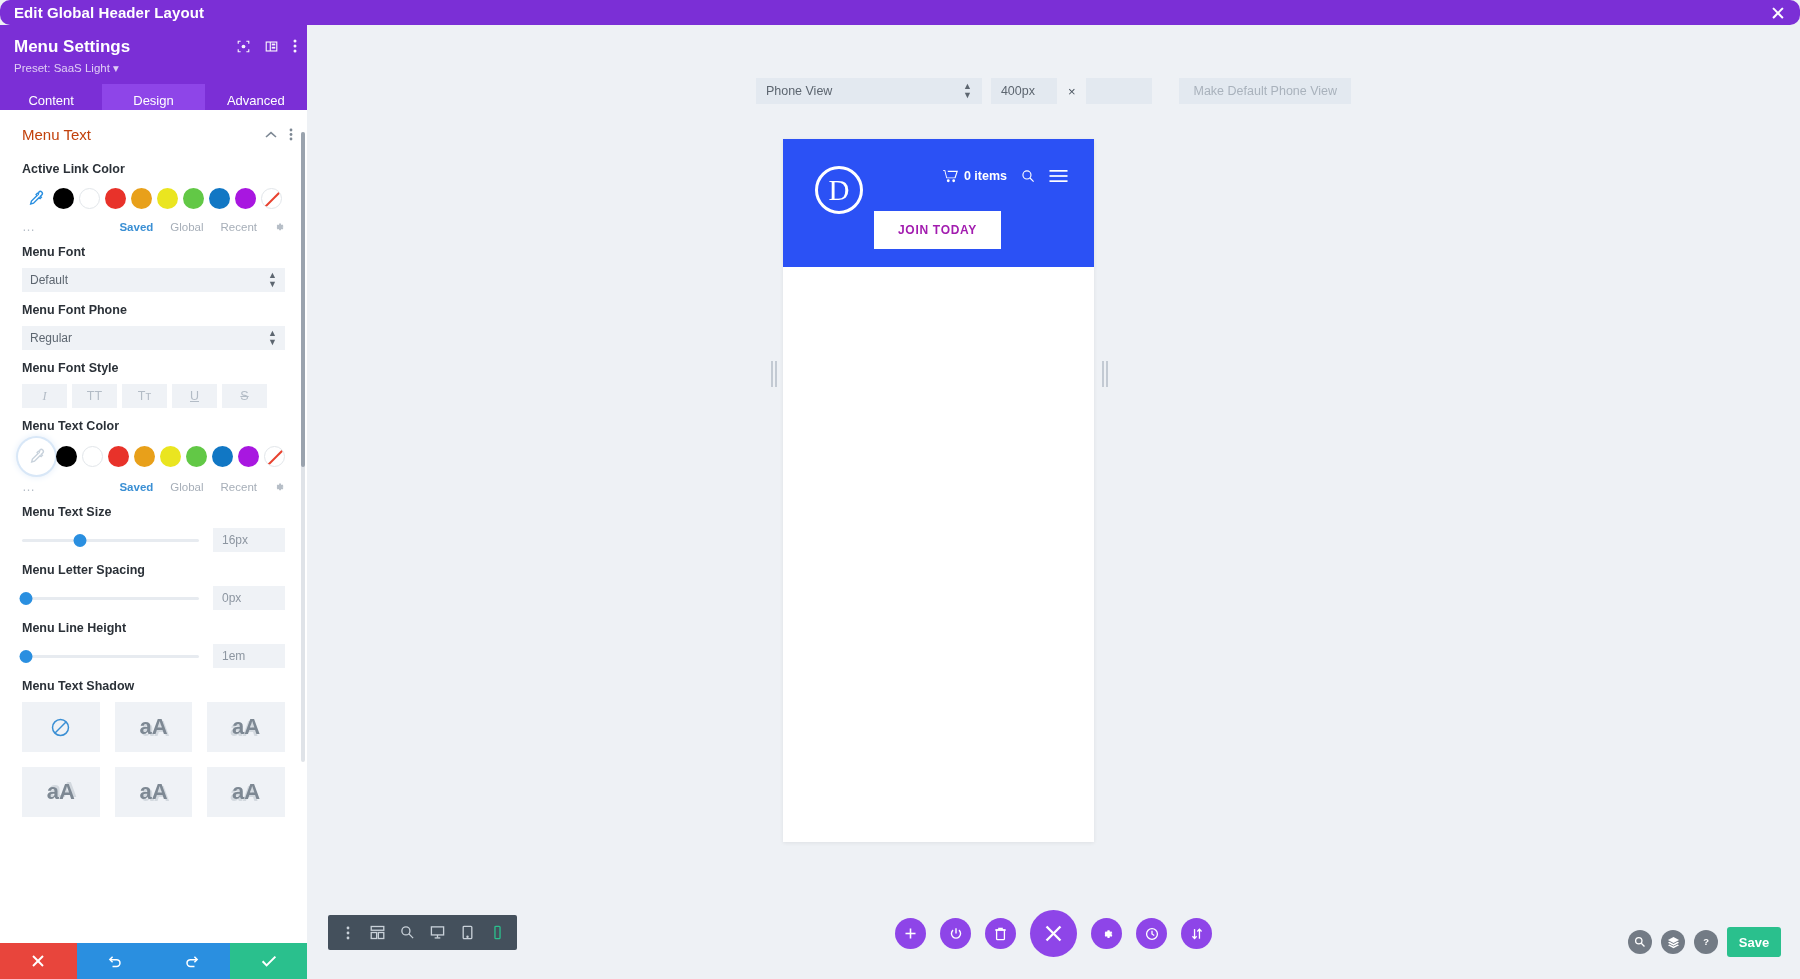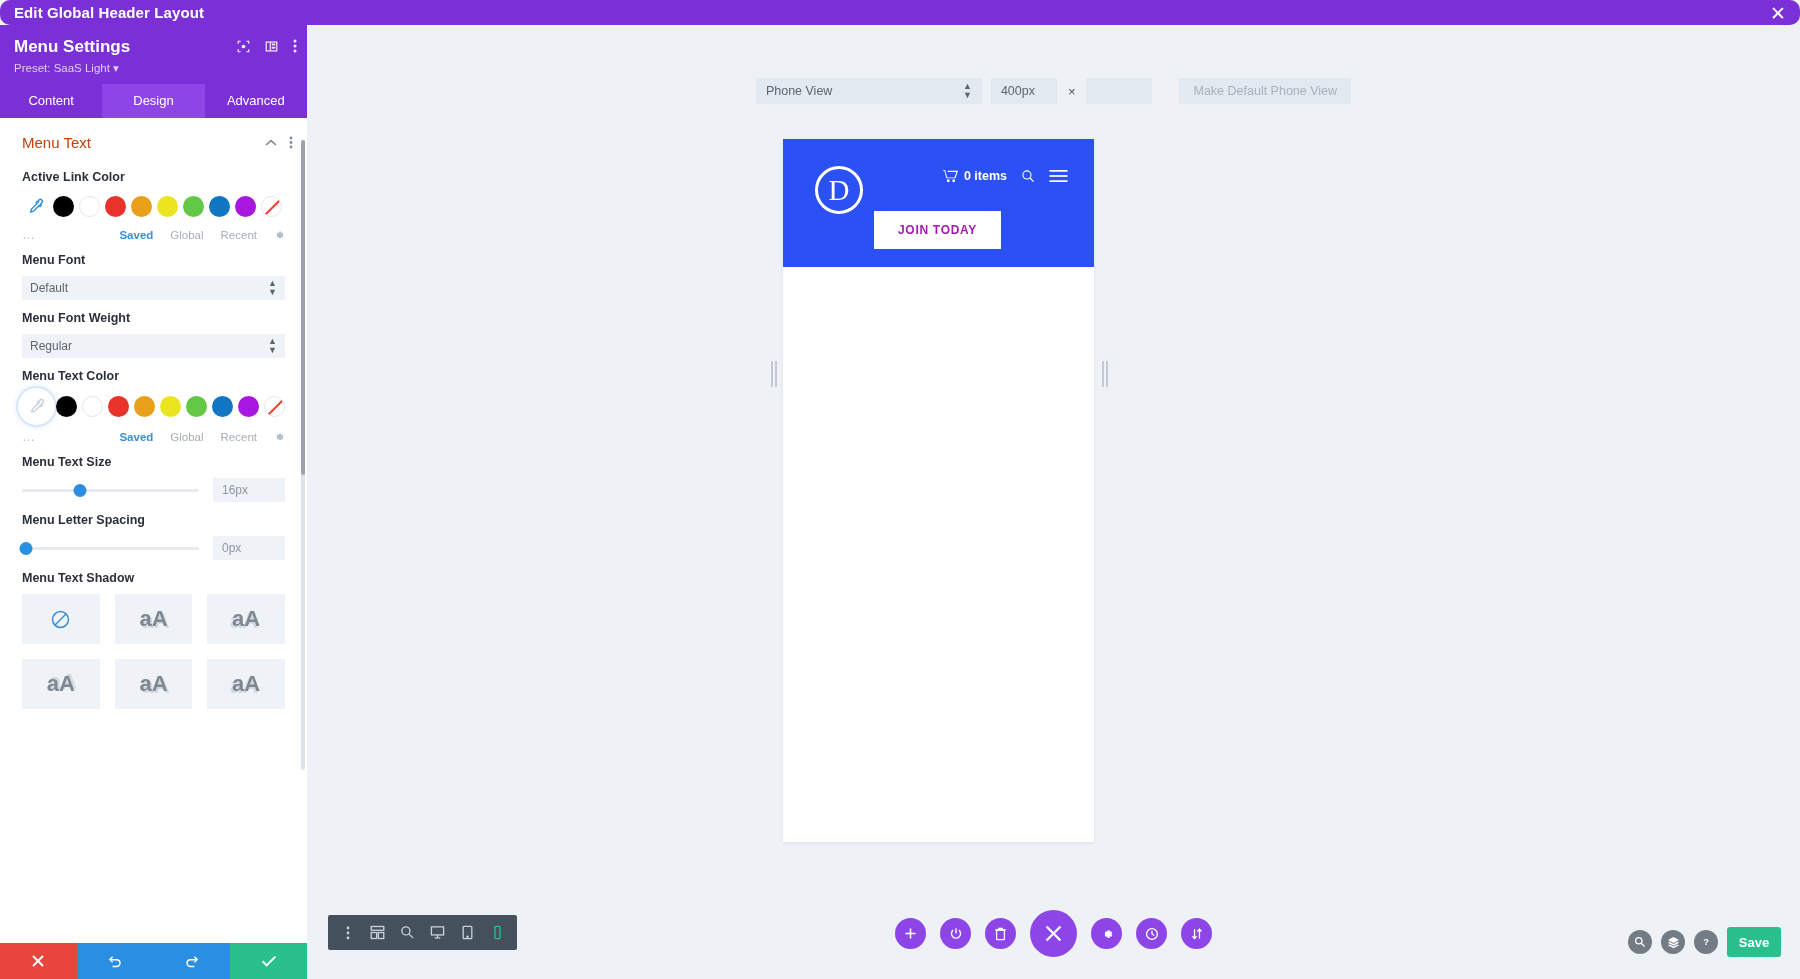--- a/index.html
+++ b/index.html
@@ -38,21 +38,21 @@
     color: #e0cdf5; font-size: 11.5px; margin-top: 4px; cursor: pointer;
   }
   .panel-head-icons {
     position: absolute; right: 10px; top: 14px; display: flex; gap: 15px;
     align-items: center;
   }
   .hicon { color: #fff; opacity: .95; cursor: pointer; display: block; }
 
   .tabs { display: flex; background: #7b2fd6; }
   .tab {
-    flex: 1; text-align: center; padding: 9px 0 10px; color: #fff;
+    flex: 1; text-align: center; padding: 9px 0 2px; color: #fff;
     font-size: 13px; cursor: pointer;
   }
   .tab.active { background: #8e45e8; font-weight: normal; }
 
   .panel-body {
     flex: 1; overflow: hidden; position: relative; background: #fff;
     padding: 0 0 0 0;
   }
   .scroll-track {
     position: absolute; right: 2px; top: 22px; width: 4px; height: 630px;
@@ -381,27 +381,37 @@
 
     <div class="field">
       <div class="field-label">Menu Font</div>
       <div class="select">
         <span>Default</span>
         <span class="caret">▲<br>▼</span>
       </div>
     </div>
 
     <div class="field">
-      <div class="field-label">Menu Font Weight</div>
+      <div class="field-label">Menu Font Phone</div>
       <div class="select">
         <span>Regular</span>
         <span class="caret">▲<br>▼</span>
       </div>
     </div>
 
+    <div class="field">
+      <div class="field-label">Menu Font Style</div>
+      <div class="fstyles">
+        <span class="fstyle" style="font-style:italic;font-family:'Liberation Serif',serif">I</span>
+        <span class="fstyle">TT</span>
+        <span class="fstyle">Tт</span>
+        <span class="fstyle" style="text-decoration:underline">U</span>
+        <span class="fstyle" style="text-decoration:line-through">S</span>
+      </div>
+    </div>
 
     <div class="field">
       <div class="field-label">Menu Text Color</div>
       <div class="swatches">
         <span class="eyedrop selected">
           <svg width="17" height="17" viewBox="0 0 18 18" fill="none" stroke="#c8d2dc" stroke-width="1.5">
             <path d="M12.6 2.2a2.1 2.1 0 0 1 3 3l-1.4 1.4 1 1-1.3 1.3-1-1-6 6-3 .8.8-3 6-6-1-1 1.3-1.3 1 1z"></path>
           </svg>
         </span>
         <span class="sw" style="background:#000000"></span>
@@ -445,20 +455,30 @@
       <div class="field-label">Menu Letter Spacing</div>
       <div class="slider-row">
         <span class="slider">
           <span class="rail"></span>
           <span class="knob" style="left:2%"></span>
         </span>
         <span class="num-box">0px</span>
       </div>
     </div>
 
+    <div class="field">
+      <div class="field-label">Menu Line Height</div>
+      <div class="slider-row">
+        <span class="slider">
+          <span class="rail"></span>
+          <span class="knob" style="left:2%"></span>
+        </span>
+        <span class="num-box">1em</span>
+      </div>
+    </div>
 
     <div class="field">
       <div class="field-label">Menu Text Shadow</div>
       <div class="shadow-grid">
         <span class="shadow-tile none">
           <svg width="21" height="21" viewBox="0 0 20 20" fill="none" stroke="#3a8fd4" stroke-width="1.4">
             <circle cx="10" cy="10" r="7.6"></circle>
             <line x1="4.8" y1="15.2" x2="15.2" y2="4.8"></line>
           </svg>
         </span>

